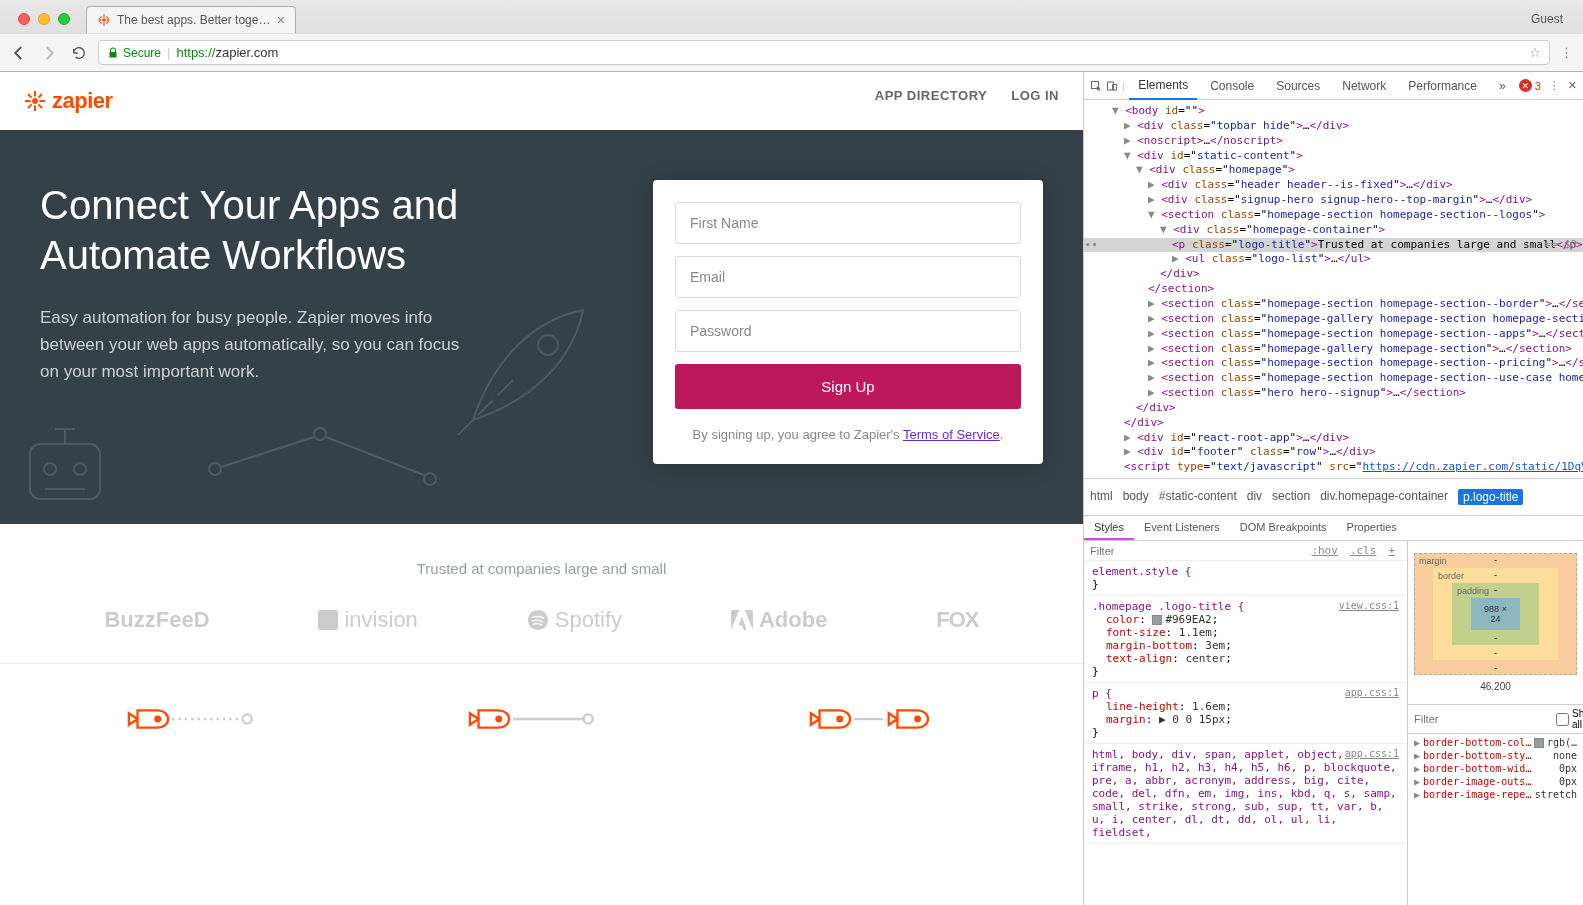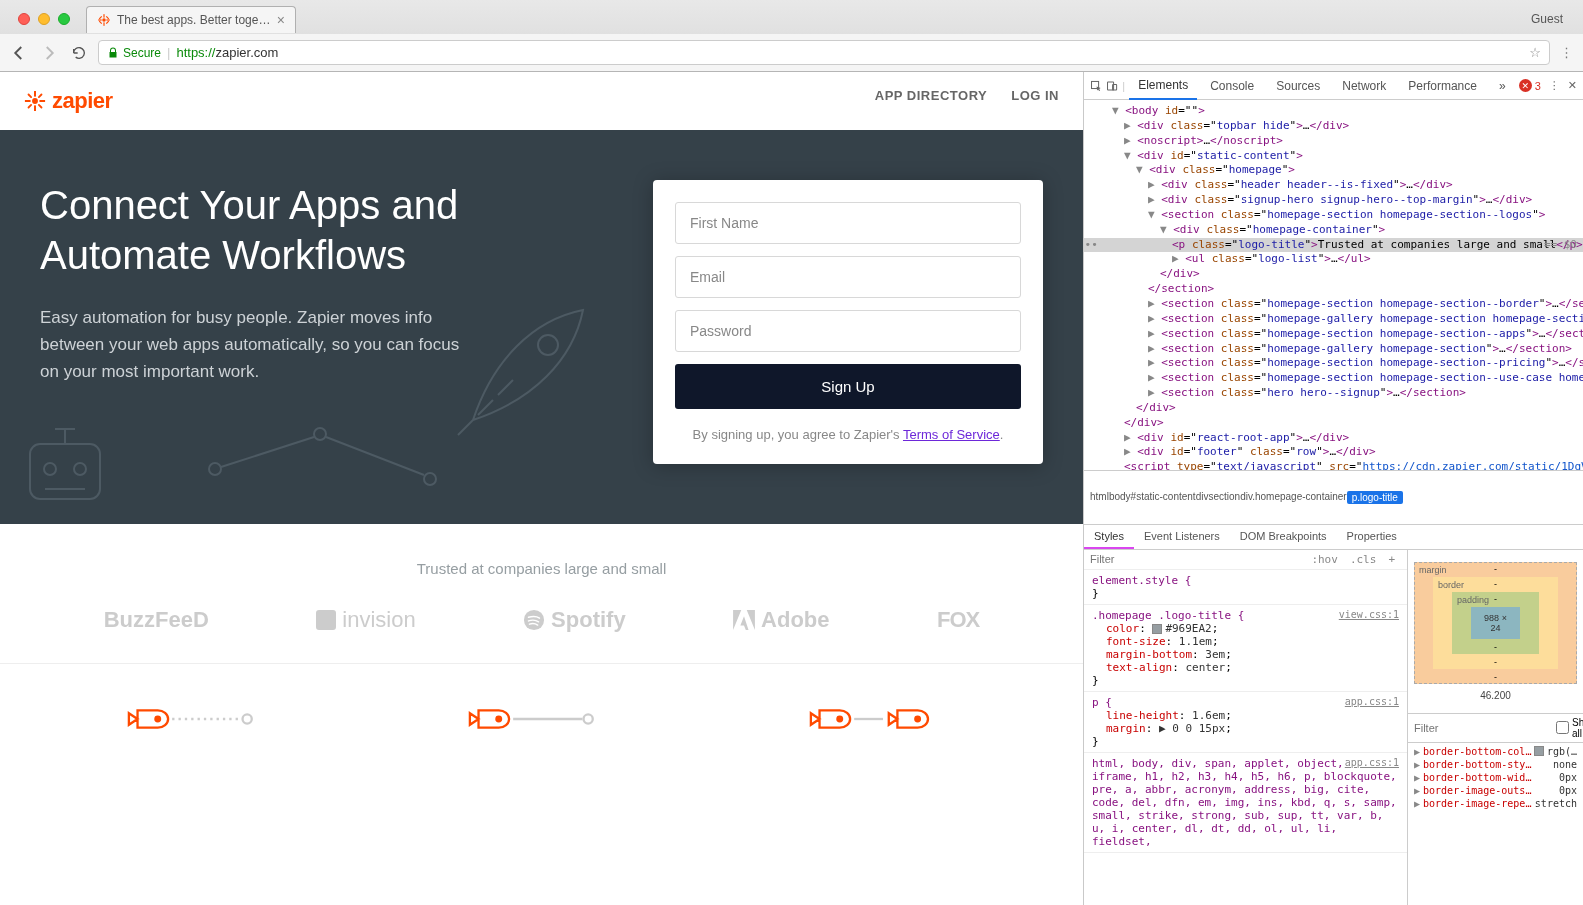--- a/index.html
+++ b/index.html
@@ -45,21 +45,21 @@
     .hero { background: #354149; color: #fff; padding: 50px 40px 60px; display: flex; gap: 60px; position: relative; overflow:hidden;}
     .hero-doodle { position:absolute; stroke:#4d5a63; stroke-width:2; fill:none; }
     .hero h1 { font-size: 40px; font-weight: 500; line-height: 1.25; margin-bottom: 24px; max-width: 440px; }
     .hero p.subhead { font-size: 17px; line-height: 1.6; color: #cdd2d6; max-width: 440px; }
     .signup-card { background: #fff; border-radius: 4px; padding: 22px; width: 390px; box-shadow: 0 2px 20px rgba(0,0,0,0.25); margin-left:auto;}
     .signup-card .row { display: flex; gap: 12px; }
     .signup-card input { width: 100%; border: 1px solid #d8d8d8; border-radius: 3px; padding: 12px 14px; font-size: 14px; color: #333; margin-bottom: 12px; }
     .signup-card input::placeholder { color: #888; }
     .checkbox-row { display:flex; align-items:center; font-size:14px; color:#555; margin: 8px 0 16px; gap:8px; }
     .checkbox-row a { color:#555; text-decoration: underline; }
-    .signup-submit { background:#0f172a; color:#fff; text-align:center; padding:14px; border-radius:3px; font-size:15px; cursor:pointer;}
+    .signup-submit { background:#be185d; color:#fff; text-align:center; padding:14px; border-radius:3px; font-size:15px; cursor:pointer;}
     .tos { text-align:center; font-size:13px; color:#888; margin-top:18px; }
     .tos a { color:#6d28d9; text-decoration: underline; }
 
     
     .trusted { text-align:center; padding: 36px 20px 20px; }
     .trusted .logo-title { color:#969EA2; font-size: 15px; margin-bottom: 20px;}
     .trusted .logos { display:flex; justify-content:space-around; align-items:center; color:#ccc; font-weight:700; font-size:22px; padding: 10px 30px;}
     .trusted .company { display:flex; align-items:center; gap:6px; }
 
     .section-border { border-top:1px solid #eee; padding: 30px 30px 0; display:flex; justify-content:space-around; }
@@ -79,32 +79,32 @@
     .dt-elements .selected { background:#d4d4d4; padding-right:40px; position:relative;}
     .dt-elements .selected::after { content:"== $0"; position:absolute; right:6px; color:#888;}
     .dt-elements .selected-gutter { position:absolute; left:-6px; color:#888;}
     .tag { color:#881280; }
     .attr-name { color:#994500; }
     .attr-val { color:#1a1aa6; }
     .text-content { color:#000; }
     .comment { color:#236e25; }
     .link { color:#1155cc; text-decoration: underline; }
 
-    .dt-breadcrumb { border-top:1px solid #ccc; display:flex; font-size:10px; padding:20px 6px; color:#555; overflow:hidden;}
+    .dt-breadcrumb { border-top:1px solid #ccc; display:flex; font-size:12px; padding:10px 6px; gap:10px; color:#555; overflow:hidden;}
     .dt-breadcrumb .crumb-active { background:#1a73e8; color:#fff; padding:1px 5px; border-radius:2px;}
 
     .dt-styles-bar { display:flex; border-top:1px solid #ccc; border-bottom:1px solid #ccc; }
     .dt-styles-tab { padding:5px 10px; color:#555; cursor:pointer; font-size:11px;}
     .dt-styles-tab.active { border-bottom:2px solid #d946ef; color:#333;}
 
     .dt-lower { display:flex; flex:1; overflow:hidden;}
     .dt-styles { flex:1; overflow:auto; font-family:Menlo,Consolas,monospace; font-size:11px; border-right:1px solid #ccc;}
     .dt-filter-row { display:flex; align-items:center; border-bottom:1px solid #eee; padding:3px 6px;}
     .dt-filter-row input { border:none; outline:none; flex:1; font-size:11px;}
-    .dt-filter-row .hov { color:#888; margin:0 6px; cursor:pointer;}
+    .dt-filter-row .hov { color:#888; margin:0 6px; cursor:pointer;text-decoration:underline;}
     .dt-rule { padding:4px 8px; border-bottom:1px solid #eee;}
     .dt-rule .source { float:right; color:#888; text-decoration:underline; font-size:10px;}
     .dt-rule .selector { color:#881280;}
     .dt-rule .prop { padding-left: 14px; }
     .dt-rule .prop-name { color:#c80000;}
     .dt-rule .prop-val { color:#333;}
     .swatch { display:inline-block; width:10px; height:10px; border:1px solid #888; vertical-align:middle; margin-right:3px;}
 
     .dt-sidebar { width:175px; display:flex; flex-direction:column;}
     .box-model-wrap { padding:12px 6px; border-bottom:1px solid #ccc;}
@@ -263,21 +263,21 @@
             <svg width="20" height="20" viewBox="0 0 20 20">
               <rect width="20" height="20" rx="3" fill="#ccc"></rect>
             </svg>
             <span style="font-weight:500">invision</span>
           </div>
         <div class="company">
             <svg width="22" height="22" viewBox="0 0 24 24">
               <circle cx="12" cy="12" r="11" fill="#ccc"></circle>
               <path d="M6 9c4-1 9-1 12 1M6 13c3-1 8-1 11 1M7 16.5c3-1 6-1 9 1" stroke="#fff" stroke-width="1.6" fill="none" stroke-linecap="round"></path>
             </svg>
-            <span style="font-weight:700">Spotify</span>
+            <span style="font-weight:400">Spotify</span>
           </div>
         <div class="company">
             <svg width="22" height="20" viewBox="0 0 24 22">
               <path fill="#ccc" d="M0 0h9L0 22zM15 0h9v22zM12 7l5 15h-3l-2-5h-4z"></path>
             </svg>
             <span>Adobe</span>
           </div>
         <div class="company">
             <span style="font-weight:900; letter-spacing:-1px">FOX</span>
           </div>

